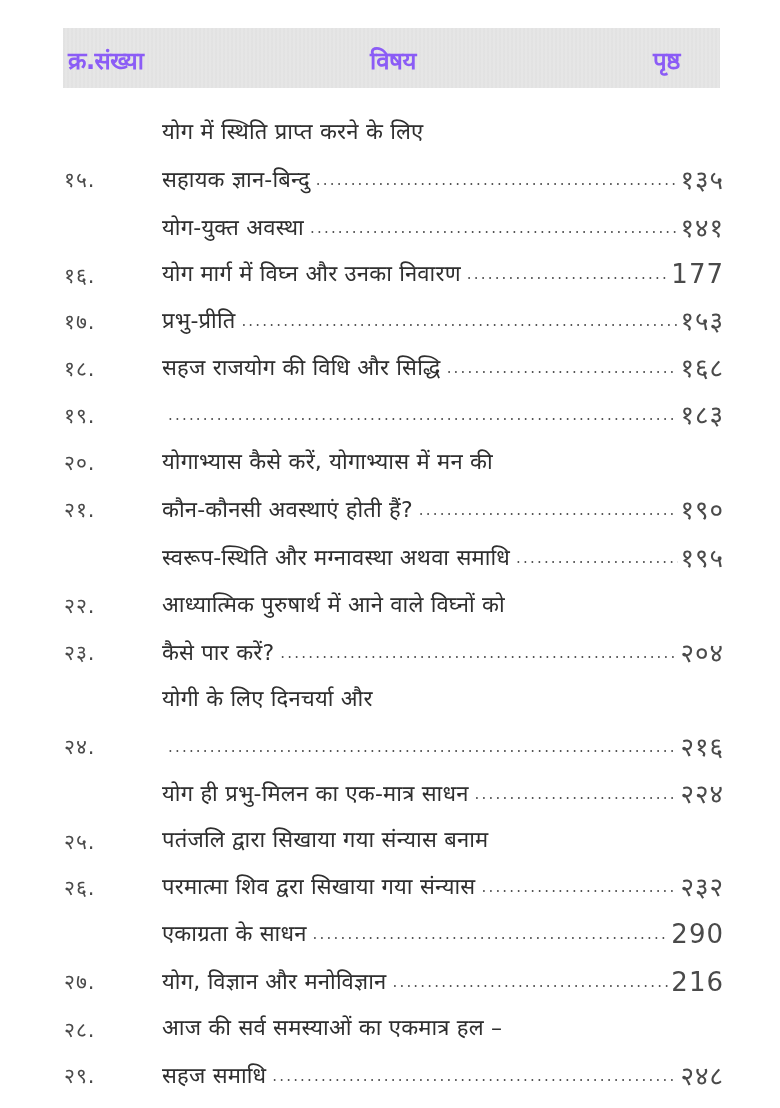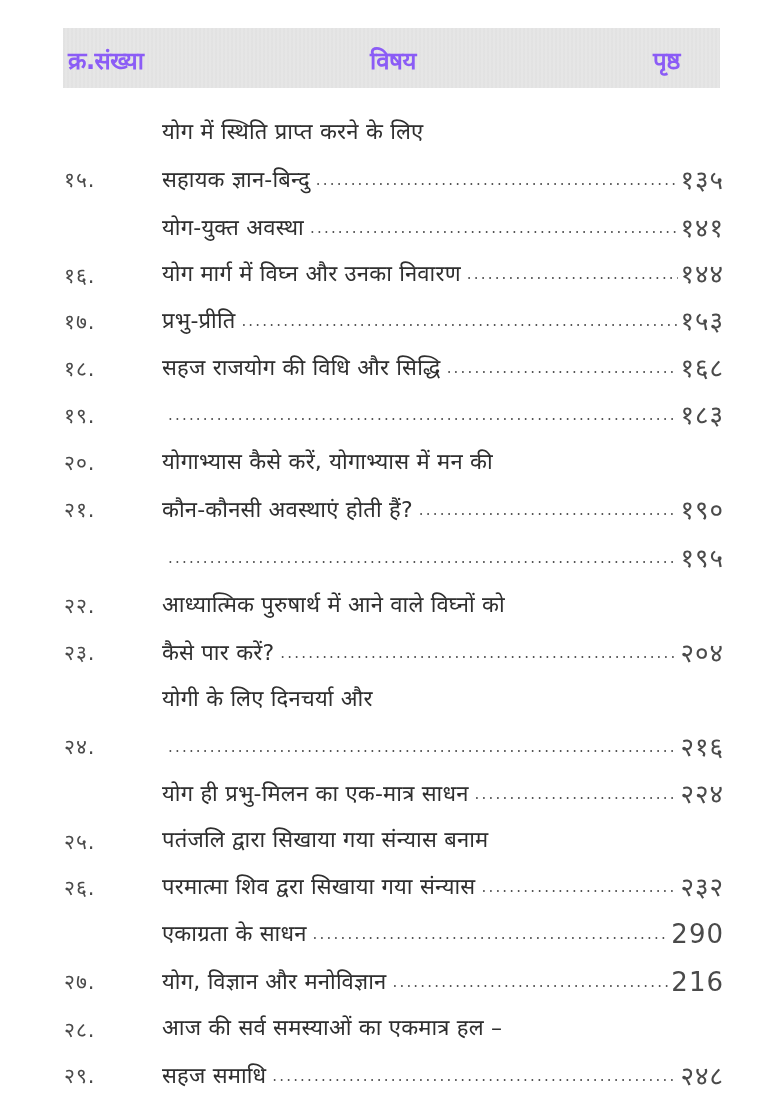--- a/index.html
+++ b/index.html
@@ -124,21 +124,21 @@
       <span class="leader"></span>
       <span class="page">१४१</span>
     </div>
   </div>
 
   <div class="line" style="top:254px">
     <span class="num">१७.</span>
     <div class="title-wrap">
       <span class="title">योग मार्ग में विघ्न और उनका निवारण</span>
       <span class="leader"></span>
-      <span class="page">१४४</span>
+      <span class="page">177</span>
     </div>
   </div>
 
   <div class="line" style="top:301px">
     <span class="num">१८.</span>
     <div class="title-wrap">
       <span class="title">प्रभु-प्रीति</span>
       <span class="leader"></span>
       <span class="page">१५३</span>
     </div>
@@ -171,20 +171,21 @@
     <div class="title-wrap">
       <span class="title">कौन-कौनसी अवस्थाएं होती हैं?</span>
       <span class="leader"></span>
       <span class="page">१९०</span>
     </div>
   </div>
 
   <div class="line" style="top:538px">
     <span class="num">२२.</span>
     <div class="title-wrap">
+      <span class="title">स्वरूप-स्थिति और मग्नावस्था अथवा समाधि</span>
       <span class="leader"></span>
       <span class="page">१९५</span>
     </div>
   </div>
 
   <div class="line" style="top:585px">
     <span class="num">२३.</span>
     <div class="title-wrap">
         <span class="title">आध्यात्मिक पुरुषार्थ में आने वाले विघ्नों को</span>
       </div>

